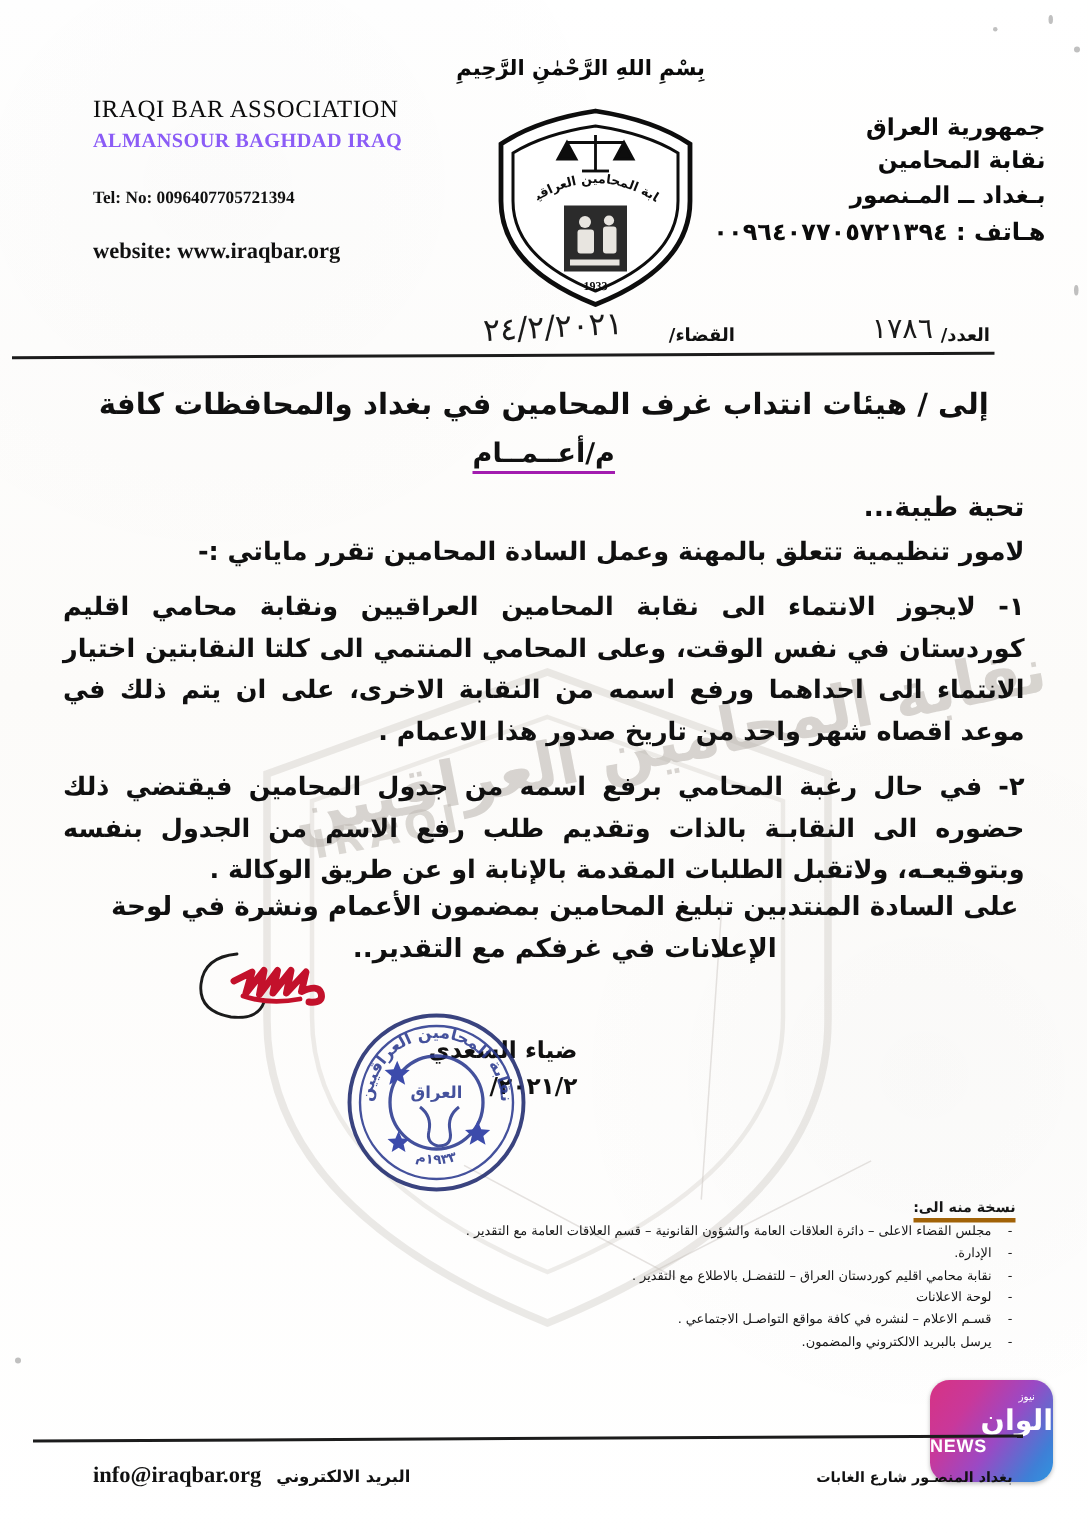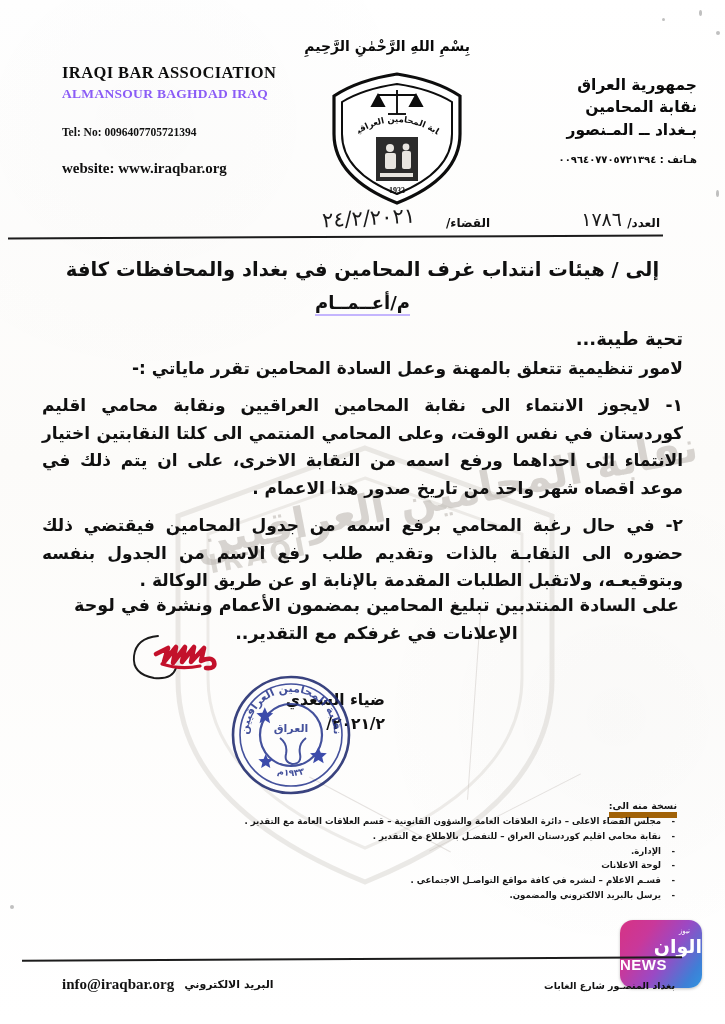--- a/index.html
+++ b/index.html
@@ -41,21 +41,21 @@
   .hdr-left {
     position: absolute;
     left: 62px;
     top: 64px;
     width: 268px;
     text-align: left;
     line-height: 1.15;
   }
   .hdr-left .l1 {
     font-family: "Liberation Serif", "DejaVu Serif", serif;
-    font-weight: bold;
+    font-weight: normal;
     font-size: 16.5px;
     letter-spacing: .4px;
     color: #0d0d0d;
   }
   .hdr-left .l2 {
     font-family: "Liberation Serif", "DejaVu Serif", serif;
     font-weight: bold;
     font-size: 13.5px;
     letter-spacing: .3px;
     margin-top: 3px;
@@ -90,23 +90,23 @@
   .hdr-right .ar3 {
     font-family: "DejaVu Sans", sans-serif;
     font-weight: bold;
     font-size: 15.5px;
     color: #0b0b0b;
     letter-spacing: .3px;
   }
   .hdr-right .ar4 {
     font-family: "DejaVu Sans", sans-serif;
     font-weight: bold;
-    font-size: 10px;
+    font-size: 16px;
     color: #0b0b0b;
-    margin-top: 12px;
+    margin-top: 2px;
     letter-spacing: .2px;
   }
 
   
   .emblem {
     position: absolute;
     left: 324px;
     top: 38px;
     width: 146px;
     height: 170px;
@@ -182,21 +182,21 @@
   }
   .subject {
     left: 0;
     right: 0;
     top: 292px;
     text-align: center;
     font-size: 18px;
     font-weight: bold;
   }
   .subject span {
-    border-bottom: 2px solid #c4b5fd;
+    border-bottom: 2px solid #a21caf;
     padding-bottom: 1px;
     letter-spacing: 1px;
   }
   .greeting {
     right: 42px;
     top: 328px;
     font-size: 18px;
     font-weight: bold;
   }
   .intro {
@@ -270,31 +270,31 @@
     text-align: right;
     font-family: "DejaVu Sans", sans-serif;
     color: #161616;
   }
   .cc-title {
     font-size: 9.5px;
     font-weight: bold;
     margin-bottom: 3px;
   }
   .cc-title span {
-    border-bottom: 6px solid #a16207;
+    border-bottom: 3px solid #a16207;
     padding-bottom: 1px;
   }
   .cc ul {
     list-style: none;
     margin: 0;
     padding: 0 14px 0 0;
   }
   .cc li {
     font-size: 8.6px;
-    font-weight: bold;
+    font-weight: normal;
     line-height: 1.72;
     position: relative;
     padding-right: 2px;
   }
   .cc li::before {
     content: "-";
     position: absolute;
     right: -12px;
     color: #222;
   }
@@ -400,21 +400,21 @@
     font-family: "DejaVu Sans", sans-serif;
     font-size: 19px;
     font-weight: bold;
     color: #ffffff;
     direction: rtl;
     line-height: 1;
     letter-spacing: -1px;
   }
   .news-logo .en {
     font-family: "Liberation Sans", sans-serif;
-    font-size: 15px;
+    font-size: 12px;
     font-weight: bold;
     color: #ffffff;
     letter-spacing: .5px;
     line-height: 1;
   }
   .news-logo .tiny {
     position: absolute;
     top: 7px;
     right: 12px;
     font-family: "DejaVu Sans", sans-serif;
@@ -551,22 +551,22 @@
       <path d="M38 96 l2.6 6 6.4 .5 -4.9 4.3 1.5 6.3 -5.6-3.4 -5.6 3.4 1.5-6.3 -4.9-4.3 6.4-.5 Z" transform="scale(.82) translate(8,4)"></path>
     </g>
   </svg>
 
   <div class="cc">
     <div class="cc-title">
       <span>نسخة منه الى:</span>
     </div>
     <ul>
       <li>مجلس القضاء الاعلى – دائرة العلاقات العامة والشؤون القانونية – قسم العلاقات العامة مع التقدير .</li>
+      <li>الإدارة.</li>
       <li>نقابة محامي اقليم كوردستان العراق – للتفضـل بالاطلاع مع التقدير .</li>
-      <li>الإدارة.</li>
       <li>لوحة الاعلانات</li>
       <li>قسـم الاعلام – لنشره في كافة مواقع التواصـل الاجتماعي .</li>
       <li>يرسل بالبريد الالكتروني والمضمون.</li>
     </ul>
   </div>
 
   <div class="news-logo">
     <div class="tiny">نيوز</div>
     <div class="ar">الوان</div>
     <div class="en">NEWS</div>

